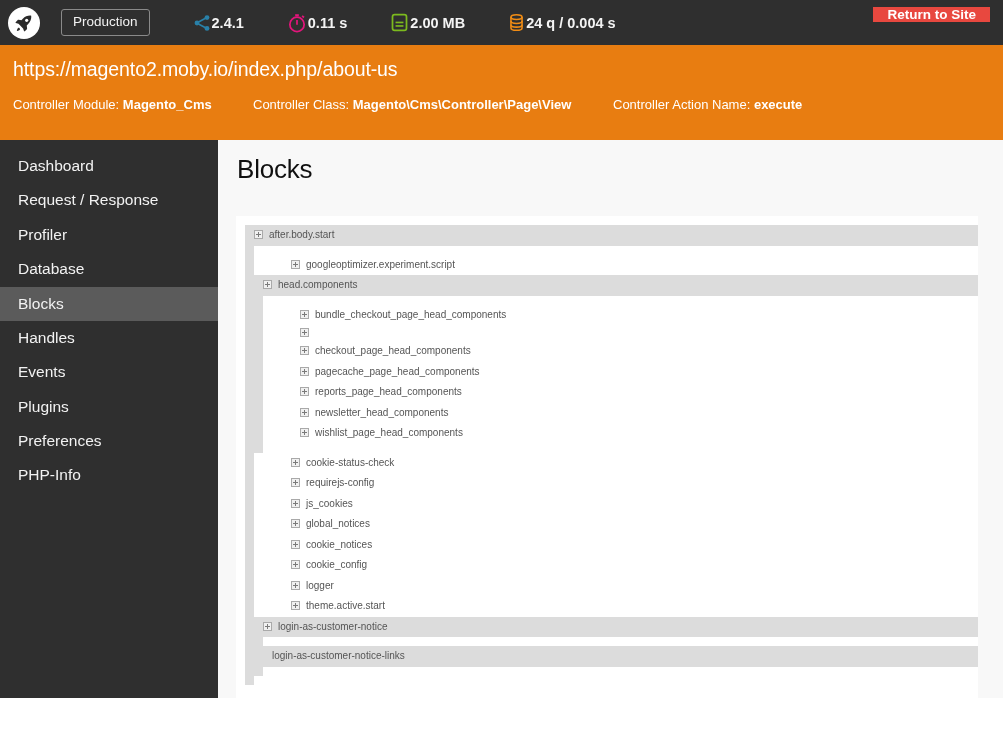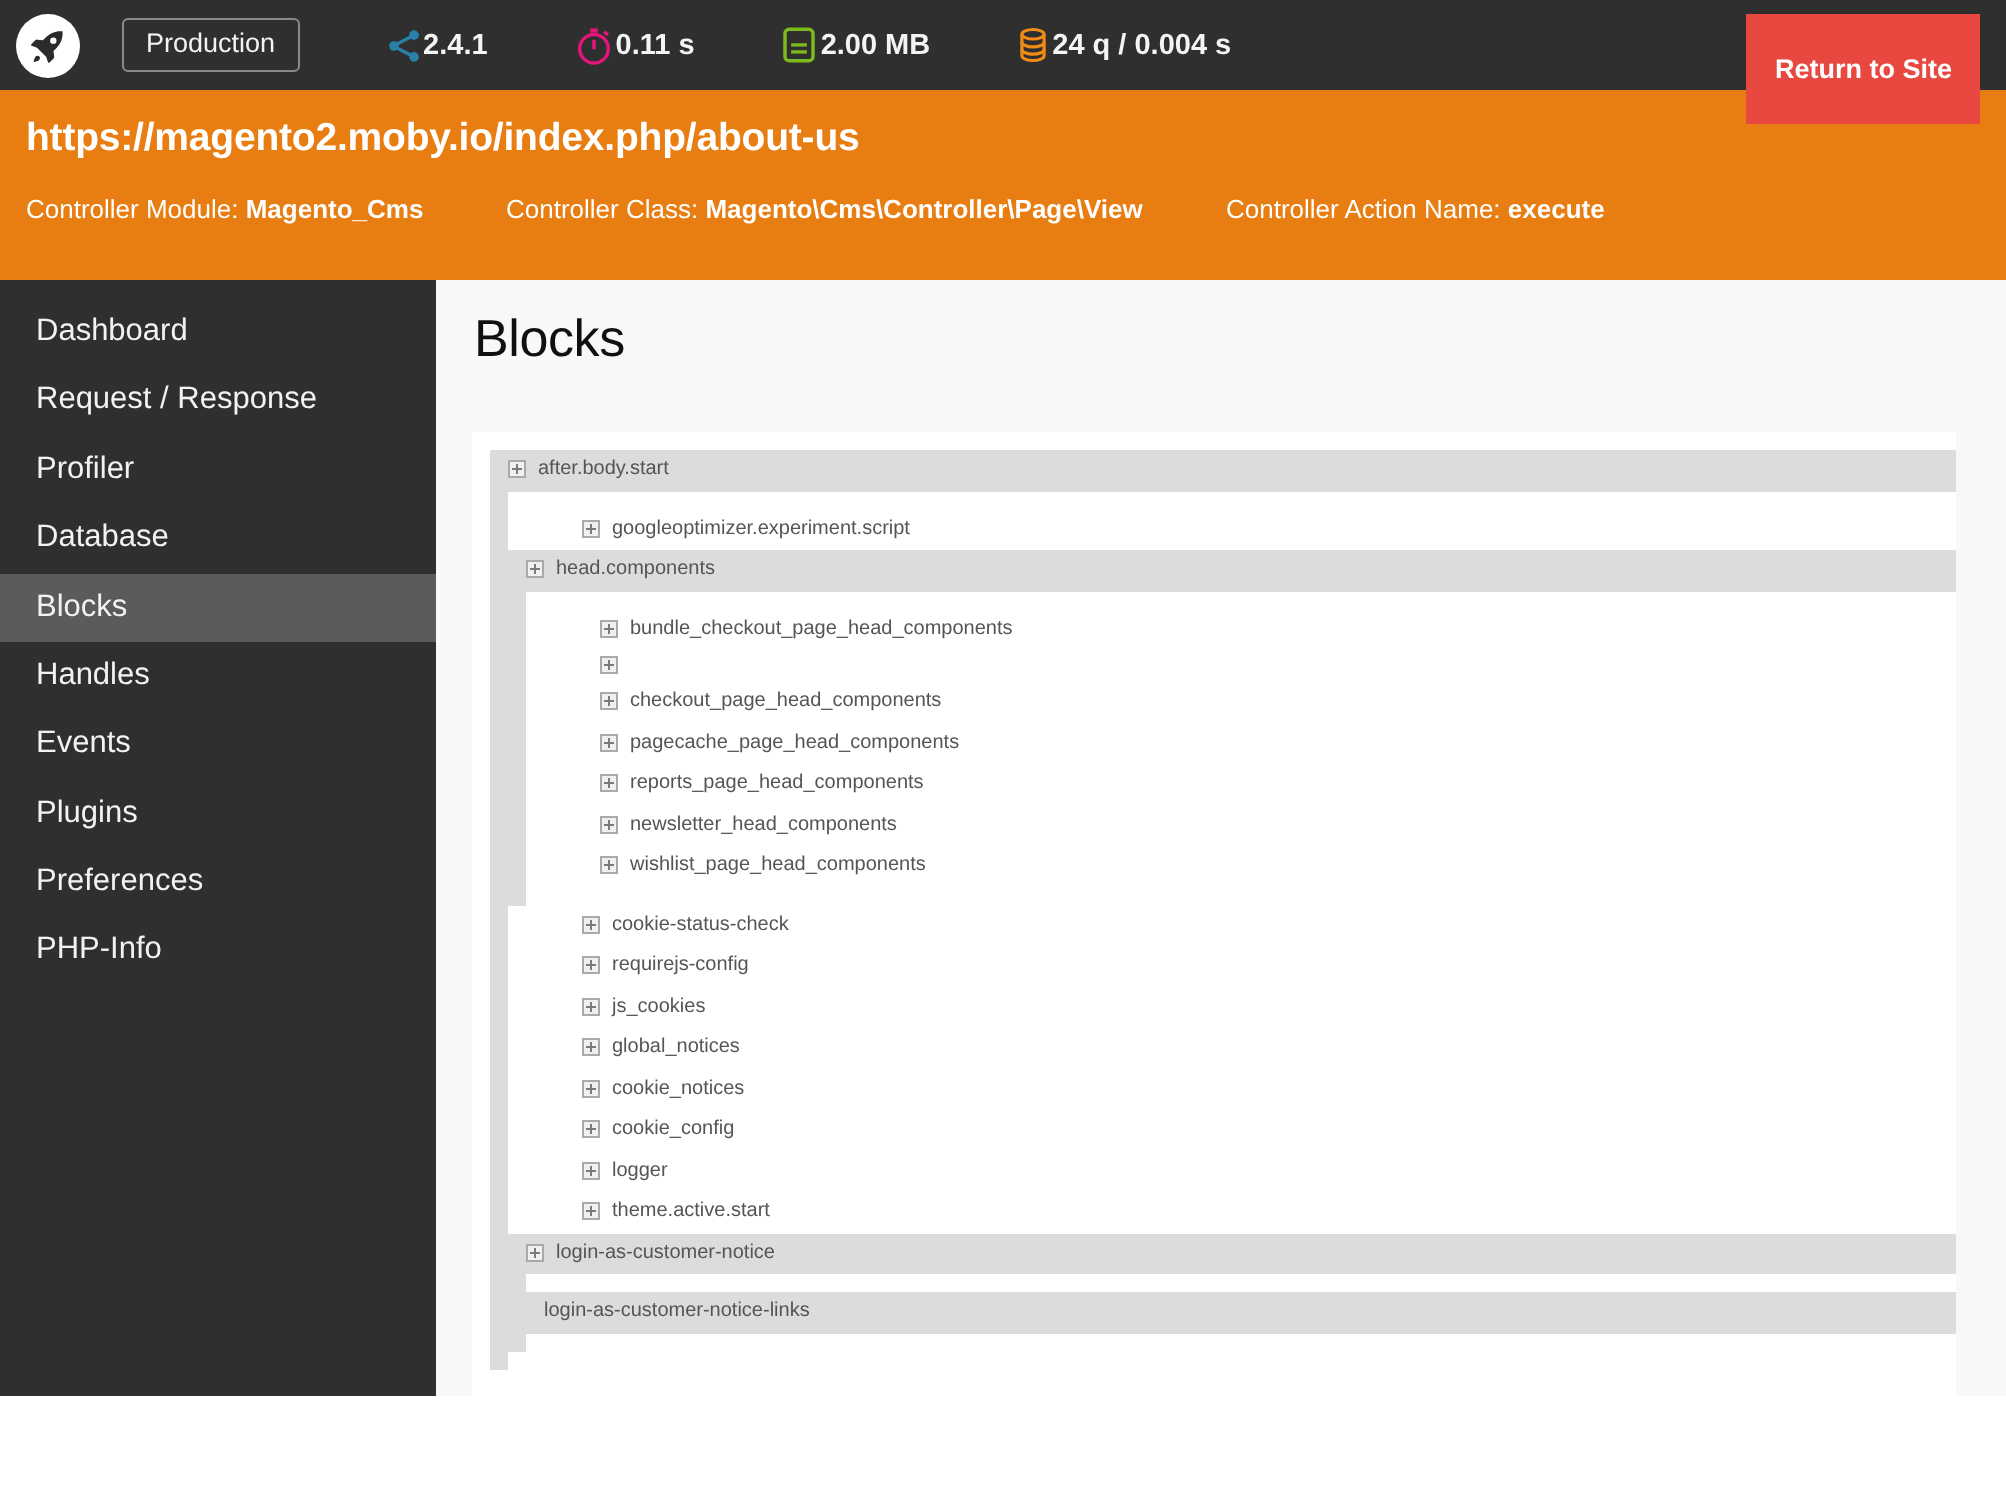--- a/index.html
+++ b/index.html
@@ -53,35 +53,35 @@
   }
   #return-btn {
     position: absolute;
     right: 13px; top: 7px;
     background: #e8483f;
     color: #ffffff;
     border: none;
     border-radius: 0;
     font-size: 13.5px;
     font-weight: bold;
-    padding: 20px 14px;
+    padding: 0 14px;
     cursor: pointer;
     font-family: "Liberation Sans", sans-serif;
   }
 
   
   #urlbar {
     background: #e87d11;
     padding: 13px 0 14px 13px;
     height: 95px;
   }
   #url-text {
     color: #ffffff;
     font-size: 19.5px;
-    font-weight: bold;
+    font-weight: normal;
     letter-spacing: -0.1px;
     margin-bottom: 16px;
   }
   #ctrl-row { display: flex; align-items: baseline; }
   .ctrl-item {
     color: #ffffff;
     font-size: 13px;
     white-space: nowrap;
   }
   .ctrl-item .cval { font-weight: bold; }

